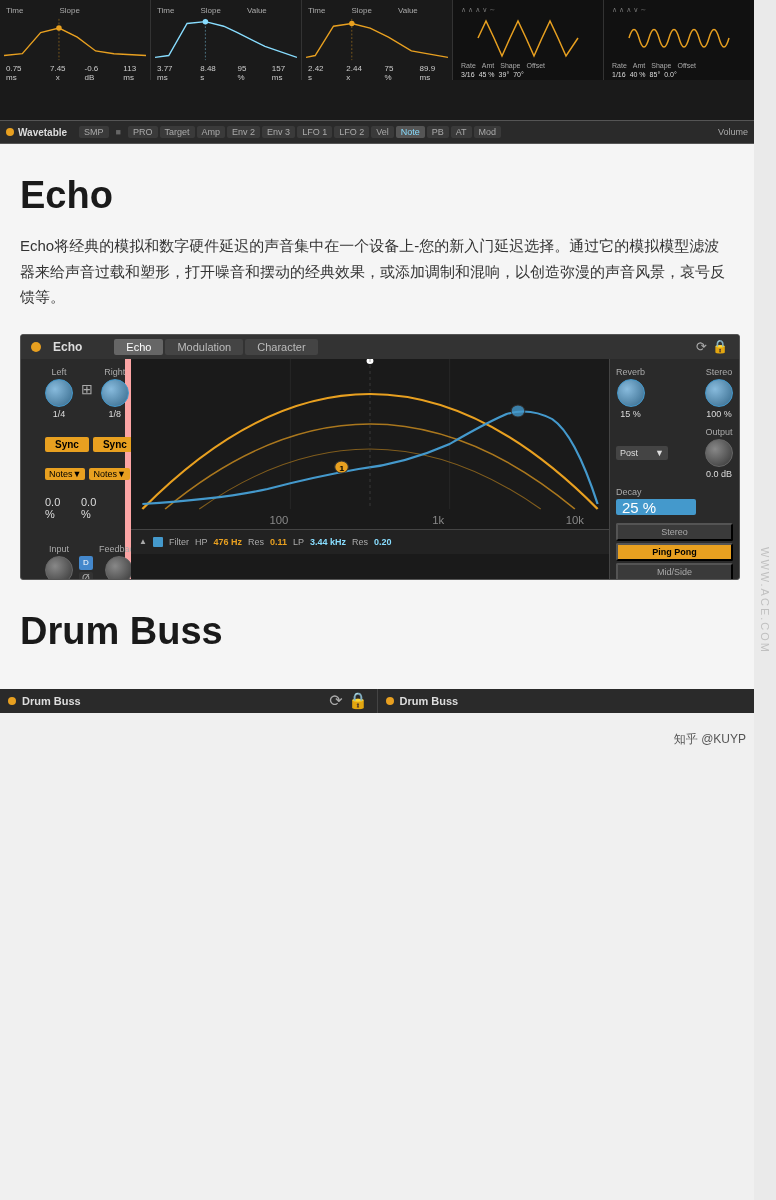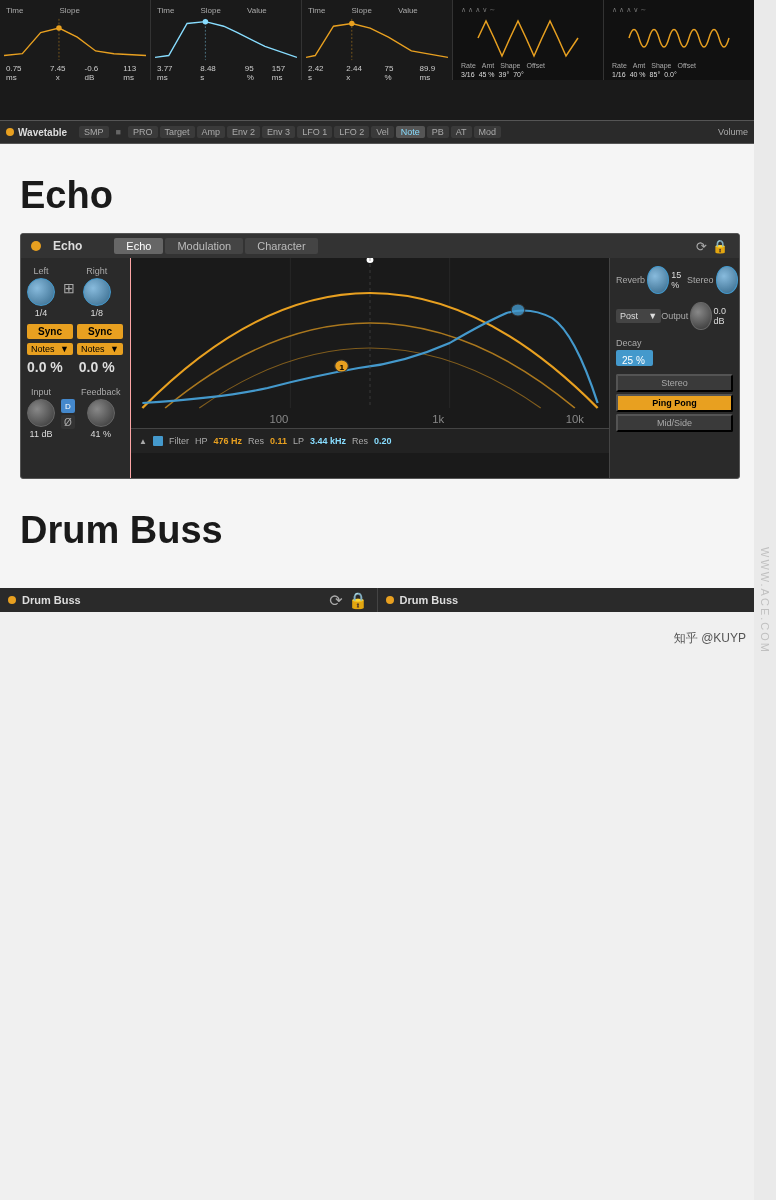--- a/index.html
+++ b/index.html
@@ -189,25 +189,25 @@
 
     
     .echo-body {
       display: flex;
       height: 220px;
     }
 
     
     .echo-left {
       width: 110px;
-      padding: 8px 6px;
-      border-right: 1px solid #fca5a5;
+      padding: 8px 24px;
+      border-right: 6px solid #fca5a5;
       display: flex;
       flex-direction: column;
-      gap: 4px;
+      gap: 16px;
     }
 
     .ctrl-row {
       display: flex;
       gap: 8px;
       align-items: flex-start;
     }
 
     .ctrl-group {
       display: flex;
@@ -257,24 +257,23 @@
       border-radius: 2px;
       border: none;
       cursor: pointer;
       width: 46px;
       display: flex;
       align-items: center;
       justify-content: space-between;
     }
 
     .pct-row {
-      font-size: 14px;
+      font-size: 11px;
       color: #ddd;
-      text-align: right;
-      font-weight: bold;
+      text-align: left;
     }
 
     
     .echo-center {
       flex: 1;
       background: #1a1a1a;
       position: relative;
       overflow: hidden;
     }
 
@@ -320,21 +319,21 @@
       gap: 8px;
     }
 
     .right-top {
       display: flex;
       justify-content: space-between;
     }
 
     .right-ctrl {
       display: flex;
-      flex-direction: row;
+      flex-direction: column;
       align-items: center;
       gap: 2px;
     }
 
     .right-ctrl-label {
       font-size: 9px;
       color: #aaa;
     }
 
     .right-ctrl-value {
@@ -354,25 +353,25 @@
       cursor: pointer;
       width: 52px;
       justify-content: space-between;
     }
 
     .decay-bar {
       background: #4499cc;
       height: 16px;
       border-radius: 2px;
       display: flex;
-      align-items: flex-end;
+      align-items: flex-start;
       padding: 0 6px;
-      font-size: 10px;
+      font-size: 15px;
       color: #fff;
-      width: 37px;
+      width: 80px;
     }
 
     .stereo-btn-group {
       display: flex;
       flex-direction: column;
       gap: 2px;
     }
 
     .orange-btn {
       background: #e8a020;
@@ -524,21 +523,21 @@
       <div style="height:45px; position:relative; overflow:hidden;">
         <svg viewBox="0 0 155 45" style="width:100%;height:100%;">
           <polyline points="0,42 15,40 35,5 55,3 75,8 90,15 120,30 155,42" fill="none" stroke="#88ddff" stroke-width="1.5"></polyline>
           <circle cx="55" cy="3" r="3" fill="#88ddff"></circle>
           <line x1="55" y1="0" x2="55" y2="45" stroke="#88ddff" stroke-width="0.5" stroke-dasharray="2,2"></line>
         </svg>
       </div>
       <div class="daw-label-row">
         <span class="daw-val">3.77 ms</span>
         <span class="daw-val" style="margin-left:2px;">8.48 s</span>
-        <span class="daw-val" style="margin-left:2px;text-align:right;">95 %</span>
+        <span class="daw-val" style="margin-left:2px;">95 %</span>
         <span class="daw-val" style="margin-left:2px;">157 ms</span>
       </div>
     </div>
 
     <div class="daw-panel" style="width:160px; background:#1a1a1a;">
       <div class="daw-label-row">
         <span style="color:#aaa;font-size:8px;">Time</span>
         <span style="color:#aaa;font-size:8px;margin-left:10px;">Slope</span>
         <span style="color:#aaa;font-size:8px;margin-left:10px;">Value</span>
       </div>
@@ -619,20 +618,21 @@
     <span class="wtab">PB</span>
     <span class="wtab">AT</span>
     <span class="wtab">Mod</span>
   </div>
   <span style="margin-left:auto;font-size:9px;color:#aaa;">Volume</span>
 </div>
 
 <div class="main-content">
 
   <h1 class="section-title">Echo</h1>
+  <p class="section-desc">Echo将经典的模拟和数字硬件延迟的声音集中在一个设备上-您的新入门延迟选择。通过它的模拟模型滤波器来给声音过载和塑形，打开噪音和摆动的经典效果，或添加调制和混响，以创造弥漫的声音风景，哀号反馈等。</p>
 
   <div class="plugin-container">
 
     <div class="plugin-header">
       <div class="plugin-dot"></div>
       <span class="plugin-name">Echo</span>
       <div class="plugin-tabs">
         <span class="ptab active">Echo</span>
         <span class="ptab">Modulation</span>
         <span class="ptab">Character</span>

